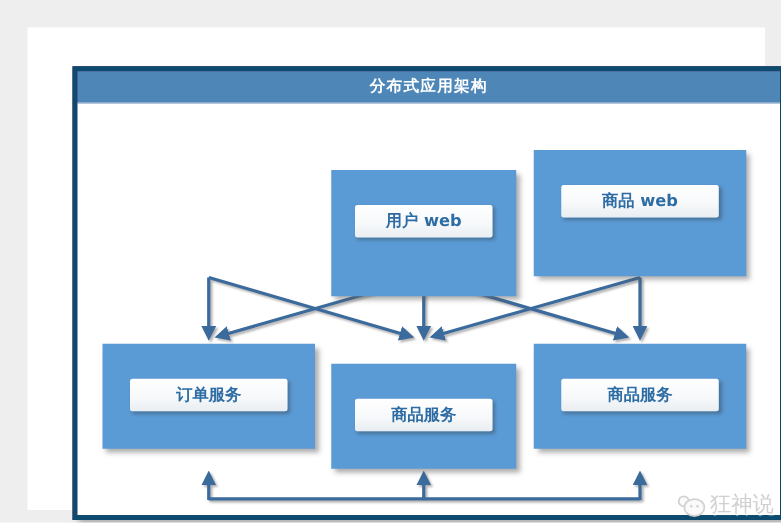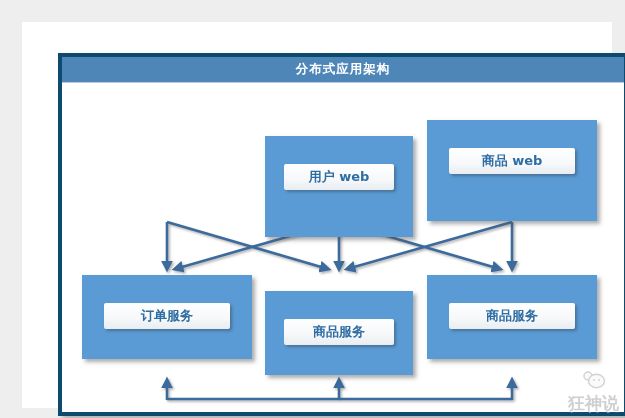--- a/index.html
+++ b/index.html
@@ -43,23 +43,22 @@
     box-shadow:2px 2px 3px rgba(40,40,40,0.35);
     display:flex; align-items:center; justify-content:center;
     color:#2e6da4; font-size:13px; font-weight:bold;
   }
 
   .edges-svg { position:absolute; left:0; top:0; width:562px; height:329px; }
 
   .watermark {
     position:absolute; right:6px; bottom:3px; z-index:5;
     display:flex; align-items:center; gap:3px;
-    color:#d0d0d0; font-size:17px; font-weight:bold;
+    color:#d0d0d0; font-size:17px; font-weight:normal;
     text-shadow:1px 1px 1px rgba(255,255,255,0.95);
-    flex-direction:column;
   }
   .watermark svg { display:block; }
 </style>
 </head>
 <body>
 
 <div class="page">
   <div class="panel">
 
     <div class="panel-header">

